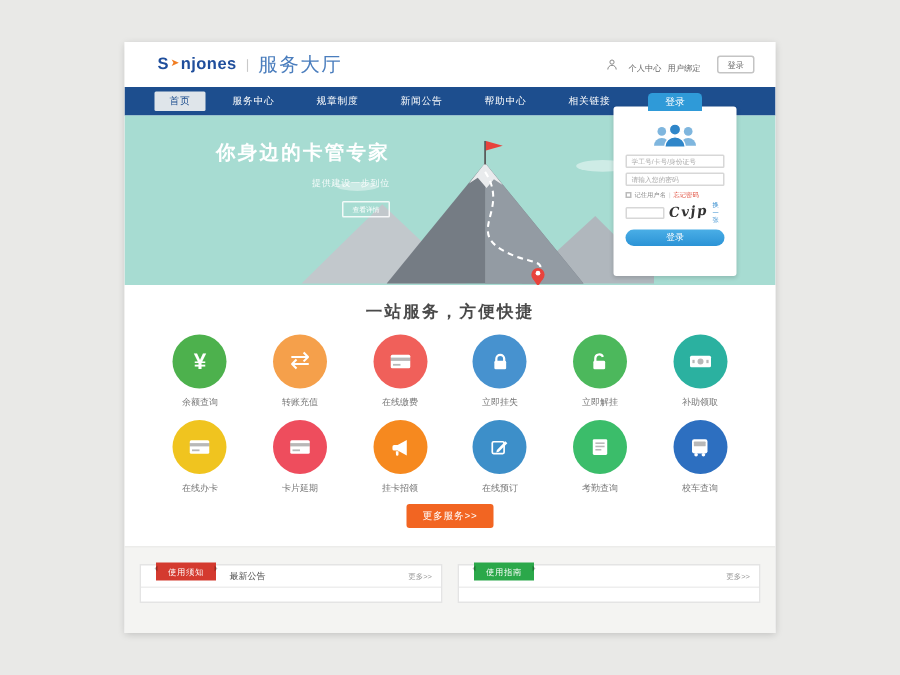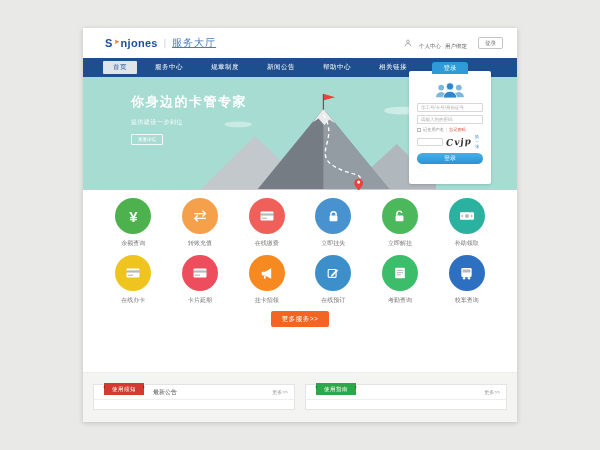--- a/index.html
+++ b/index.html
@@ -7,34 +7,34 @@
   .stage{position:relative;width:600px;height:450px;background:#e9e9e7;overflow:hidden;}
   .page{position:absolute;left:83px;top:28px;width:434px;height:394px;background:#fff;
         box-shadow:0 1px 5px rgba(0,0,0,.18);overflow:hidden;}
 
   
   .hdr{height:30px;display:flex;align-items:center;justify-content:space-between;padding:0 14px 0 22px;background:#fff;}
   .logo{display:flex;align-items:center;cursor:pointer;}
   .logo-s{font-size:11px;font-weight:bold;color:#1f4e9c;letter-spacing:.3px;}
   .logo-arrow{color:#f07c21;font-size:7px;margin:0 1px;transform:translateY(-1px);display:inline-block;}
   .logo-div{color:#c9c9c9;font-size:9px;margin:0 6px;}
-  .site-name{font-size:10px;color:#4a7dbd;letter-spacing:1px;text-decoration:underline;}
+  .site-name{font-size:13px;color:#4a7dbd;letter-spacing:1px;}
   .hdr-right{display:flex;align-items:center;gap:7px;}
   .hdr-link{font-size:5.5px;color:#666;cursor:pointer;}
   .hdr-btn{font-size:5.5px;color:#666;background:#fff;border:1px solid #c4c4c4;border-radius:2px;padding:1.5px 6px;cursor:pointer;}
   .person-icon{display:inline-flex;}
 
   
   .nav{height:19px;background:#1d4e8e;display:flex;align-items:center;padding-left:20px;}
   .nav-item{font-size:6.5px;color:#fff;padding:0 14px;height:19px;display:flex;align-items:center;cursor:pointer;letter-spacing:.5px;}
   .nav-item.active{background:#dfe5ea;color:#1d4e8e;height:13px;border-radius:1px;margin-right:4px;padding:0 10px;}
 
   
   .hero{position:relative;height:113px;background:#a7dcd2;overflow:visible;}
-  .hero-text{position:absolute;left:48px;top:16px;z-index:2;}
+  .hero-text{position:absolute;left:61px;top:16px;z-index:2;text-align:right;}
   .hero-title{font-size:13px;font-weight:bold;color:#fff;letter-spacing:1.5px;}
   .hero-sub{font-size:6px;color:rgba(255,255,255,.92);margin-top:7px;letter-spacing:.5px;}
   .hero-cta{margin-top:7px;background:transparent;border:1px solid rgba(255,255,255,.85);color:#fff;font-size:4.5px;padding:2px 6px;border-radius:1px;cursor:pointer;display:inline-block;}
   .mountains{position:absolute;left:118px;bottom:0;z-index:1;}
 
   
   .login{position:absolute;right:26px;top:-6px;width:82px;height:113px;background:#fff;border-radius:2px;
          box-shadow:0 1px 3px rgba(0,0,0,.15);z-index:3;padding:10px 8px 0 8px;}
   .login-tab{position:absolute;top:-9px;left:50%;transform:translateX(-50%);width:36px;height:12px;background:#2f9ad8;
              color:#fff;font-size:6.5px;display:flex;align-items:center;justify-content:center;border-radius:3px 3px 0 0;cursor:pointer;}
@@ -156,20 +156,21 @@
         <div class="cap-row">
           <input type="text" class="cap-input" style="">
           <span class="cap-img">Cvjp</span>
           <span class="cap-refresh">换一张</span>
         </div>
         <button class="login-btn">登录</button>
       </div>
     </section>
 
     <section class="services">
+      <h2>一站服务，方便快捷</h2>
       <div class="grid" id="services-grid">
           <div class="svc">
             <div class="svc-circle" style="background: rgb(77, 177, 77);">
               <span class="glyph">¥</span>
             </div>
             <div class="svc-label">余额查询</div>
           </div>
           <div class="svc">
             <div class="svc-circle" style="background: rgb(245, 160, 75);">
               <span class="glyph" style="font-size:16px;font-weight:normal">⇄</span>

